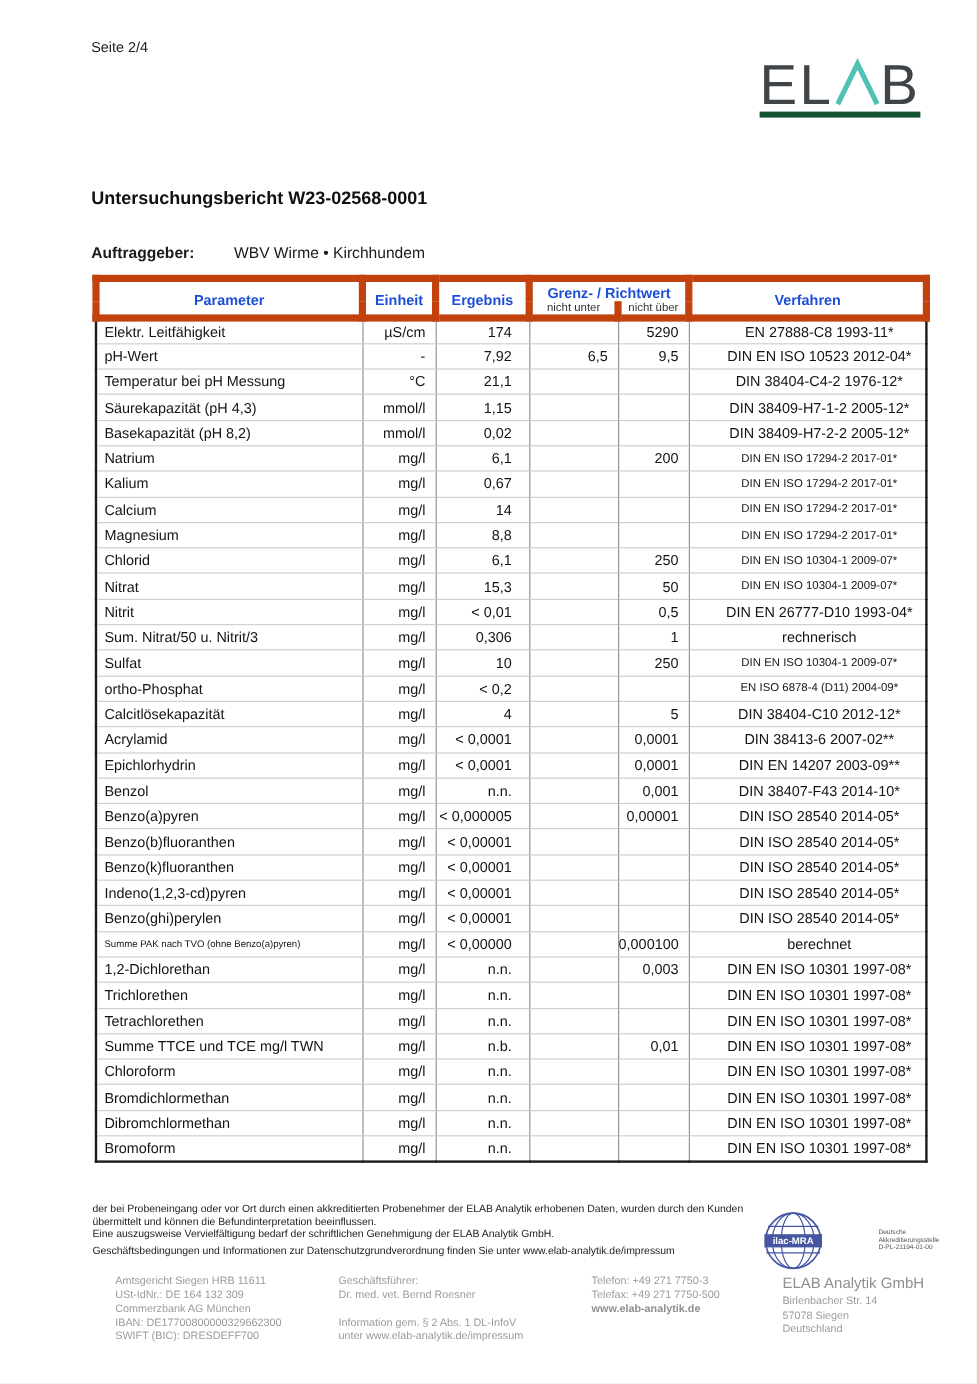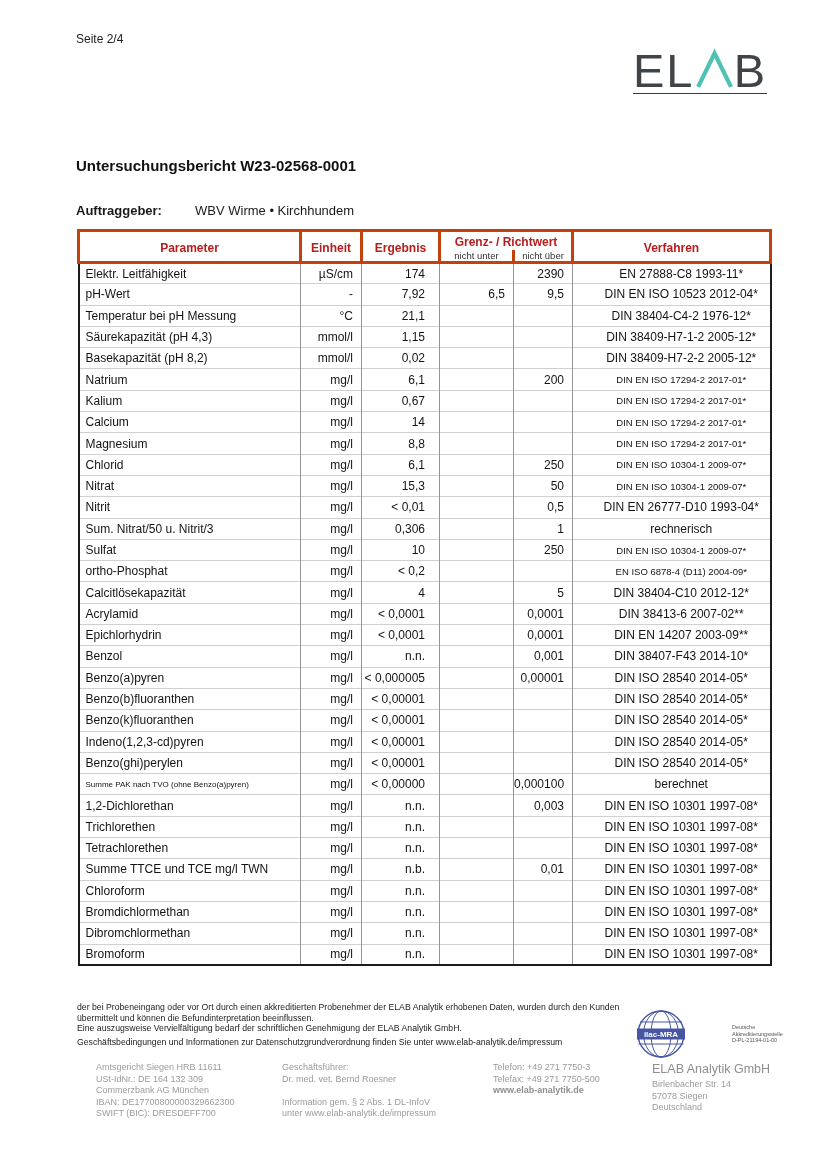--- a/index.html
+++ b/index.html
@@ -11,36 +11,36 @@
     background: #ffffff;
     color: #1a1a1a;
     overflow: hidden;
     margin: 0 auto;
   }
 
   
   .page-label { position: absolute; left: 76px; top: 32px; font-size: 12px; color: #222; }
 
   .logo { position: absolute; left: 633px; top: 44px; width: 134px;
-          display: flex; align-items: flex-end; border-bottom: 1px solid #14532d; padding-bottom: 0px; }
+          display: flex; align-items: flex-end; border-bottom: 5px solid #14532d; padding-bottom: 0px; }
   .logo .ltr { font-size: 47px; line-height: 44px; letter-spacing: 2px; color: #3e4448; font-weight: 400; }
   .logo svg { display: block; margin: 0 1px -1px 1px; }
 
   
   .report-title { position: absolute; left: 76px; top: 157px; font-size: 15px; font-weight: bold; color: #111; }
   .client-row { position: absolute; left: 76px; top: 203px; font-size: 13px; }
   .client-row .lbl { font-weight: bold; display: inline-block; width: 119px; }
 
   
   .results { position: absolute; left: 77px; top: 229px; width: 692px;
              border-collapse: collapse; table-layout: fixed; }
   .results th, .results td { overflow: hidden; white-space: nowrap; }
   .results { border: 2px solid #1c1c1c; }
-  .results thead th { border: 3px solid #c2410c; font-size: 12px; font-weight: bold;
-                      text-align: center; vertical-align: middle; color: #b91c1c; }
+  .results thead th { border: 6px solid #c2410c; font-size: 12px; font-weight: bold;
+                      text-align: center; vertical-align: middle; color: #1d4ed8; }
   .results thead tr.main th { height: 19px; padding-top: 2px; }
   .results thead th.span2 { border-bottom: none; }
   .results thead tr.sub th { border-top: none; font-weight: normal; font-size: 9.5px;
                              color: #333; height: 13px; vertical-align: top; }
   .results tbody td { border-left: 1px solid #959595; border-right: 1px solid #959595;
                       border-top: 1px solid #d0d0d0; height: 21.3px; font-size: 12px;
                       vertical-align: middle; color: #141414; }
   .results tbody tr:first-child td { border-top: 1px solid #3c3c3c; }
   td.c-param { text-align: left; padding-left: 6px; }
   td.c-param.small-param { font-size: 8px; }
@@ -116,21 +116,21 @@
         <th>nicht unter</th>
         <th>nicht über</th>
       </tr>
     </thead>
     <tbody>
         <tr>
       <td class="c-param">Elektr. Leitfähigkeit</td>
       <td class="c-unit">µS/cm</td>
       <td class="c-res">174</td>
       <td class="c-nu"></td>
-      <td class="c-no">2390</td>
+      <td class="c-no">5290</td>
       <td class="c-verf">EN 27888-C8 1993-11*</td>
     </tr>
         <tr>
       <td class="c-param">pH-Wert</td>
       <td class="c-unit">-</td>
       <td class="c-res">7,92</td>
       <td class="c-nu">6,5</td>
       <td class="c-no">9,5</td>
       <td class="c-verf">DIN EN ISO 10523 2012-04*</td>
     </tr>

